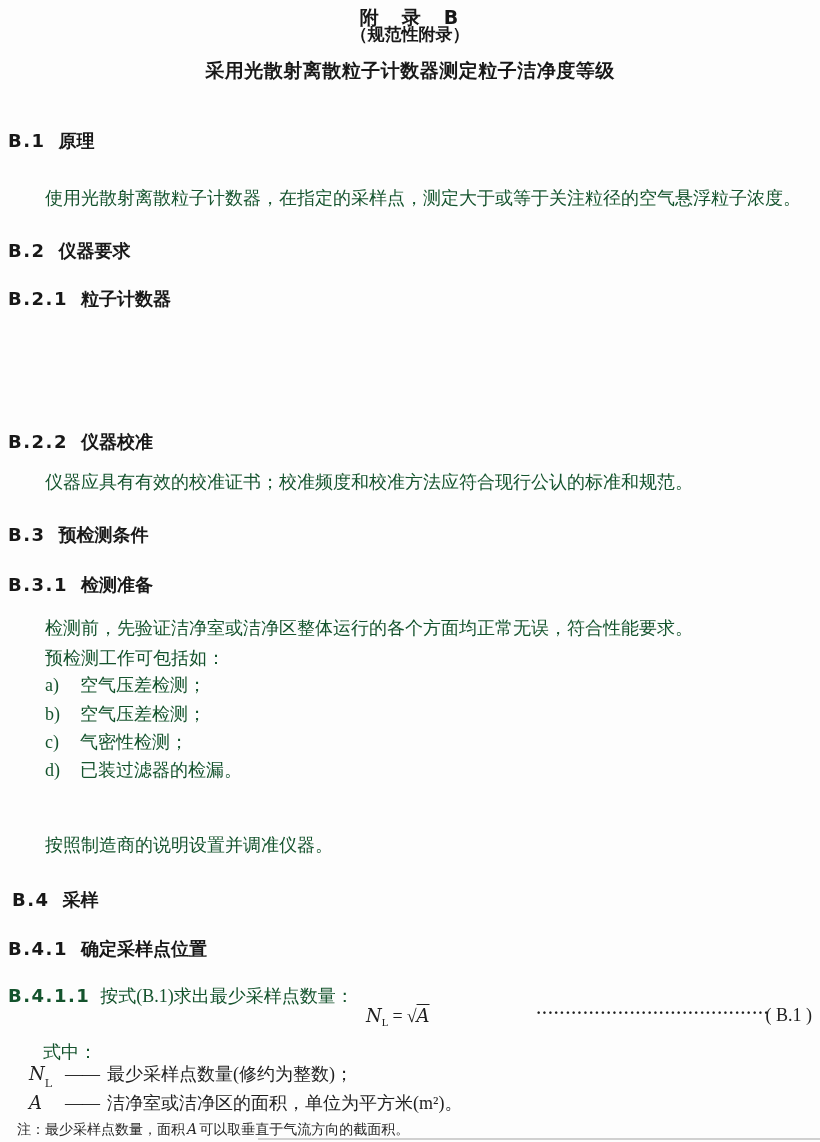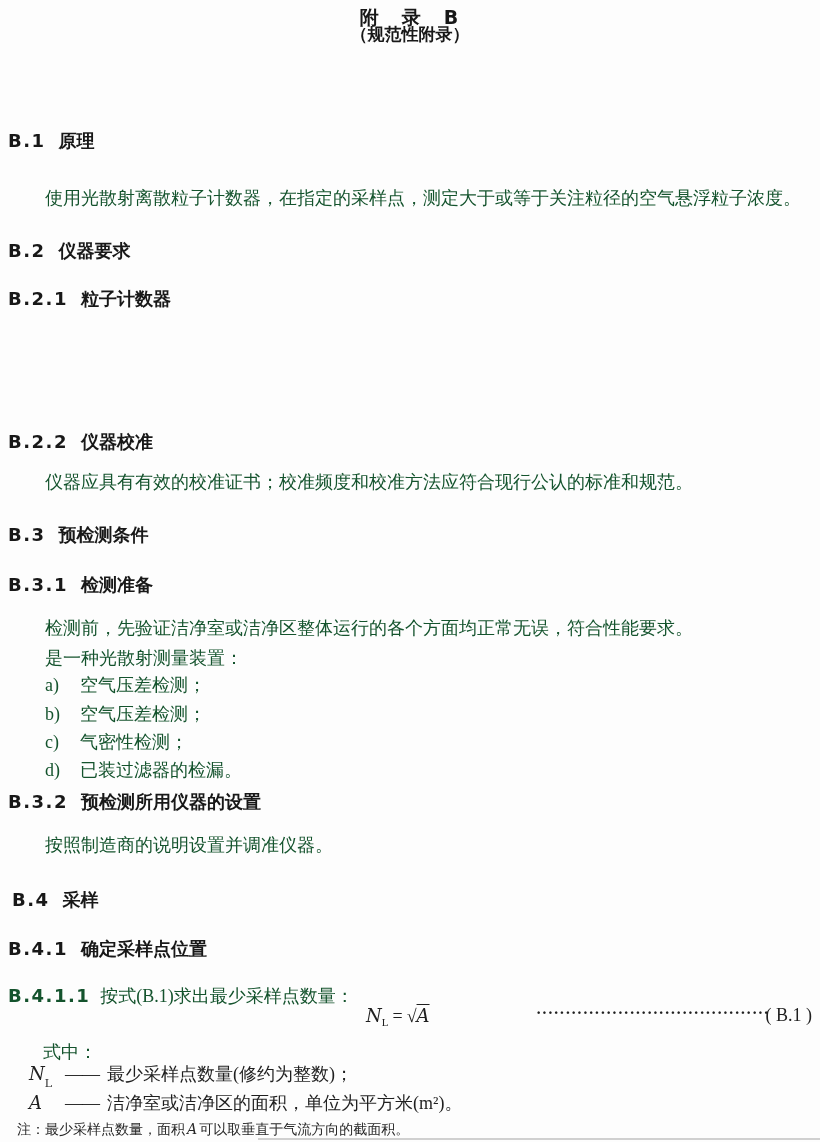--- a/index.html
+++ b/index.html
@@ -61,20 +61,21 @@
   .scan-edge { position:absolute; left:258px; right:0; bottom:2px; height:2px;
                background:#9a9a9a; opacity:0.45; }
 </style>
 </head>
 <body>
 
 <div class="page">
 
   <div class="abs center hd title-1" style="top:6px">附　录　B</div>
   <div class="abs center hd title-2" style="top:23px">（规范性附录）</div>
+  <div class="abs center hd title-3" style="top:59px">采用光散射离散粒子计数器测定粒子洁净度等级</div>
 
   <div class="abs hd" style="top:130px;left:8px">
     <span class="num">B.1</span><span>原理</span>
   </div>
   <div class="abs para body-text" style="top:183px">使用光散射离散粒子计数器，在指定的采样点，测定大于或等于关注粒径的空气悬浮粒子浓度。</div>
 
   <div class="abs hd" style="top:240px;left:8px">
     <span class="num">B.2</span><span>仪器要求</span>
   </div>
 
@@ -88,38 +89,35 @@
   <div class="abs para body-text" style="top:467px">仪器应具有有效的校准证书；校准频度和校准方法应符合现行公认的标准和规范。</div>
 
   <div class="abs hd" style="top:524px;left:8px">
     <span class="num">B.3</span><span>预检测条件</span>
   </div>
 
   <div class="abs hd" style="top:574px;left:8px">
     <span class="num">B.3.1</span><span>检测准备</span>
   </div>
   <div class="abs para body-text" style="top:613px">检测前，先验证洁净室或洁净区整体运行的各个方面均正常无误，符合性能要求。</div>
-  <div class="abs para body-text" style="top:643px">是一种光散射测量装置：</div>
+  <div class="abs para body-text" style="top:643px">预检测工作可包括如：</div>
 
   <div class="abs list-row body-text" style="top:670px">
     <span class="li-label">a)</span><span>空气压差检测；</span>
   </div>
   <div class="abs list-row body-text" style="top:699px">
     <span class="li-label">b)</span><span>空气压差检测；</span>
   </div>
   <div class="abs list-row body-text" style="top:727px">
     <span class="li-label">c)</span><span>气密性检测；</span>
   </div>
   <div class="abs list-row body-text" style="top:755px">
     <span class="li-label">d)</span><span>已装过滤器的检漏。</span>
   </div>
 
-  <div class="abs hd" style="top:791px;left:8px">
-    <span class="num">B.3.2</span><span>预检测所用仪器的设置</span>
-  </div>
   <div class="abs para body-text" style="top:830px">按照制造商的说明设置并调准仪器。</div>
 
   <div class="abs hd" style="top:889px;left:12px">
     <span class="num">B.4</span><span>采样</span>
   </div>
 
   <div class="abs hd" style="top:938px;left:8px">
     <span class="num">B.4.1</span><span>确定采样点位置</span>
   </div>
 

